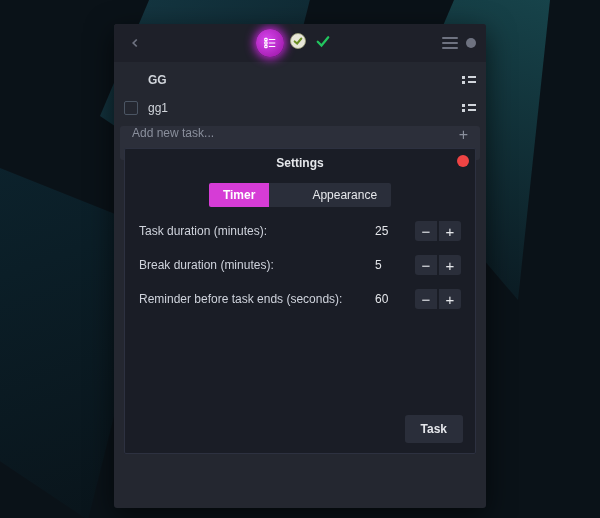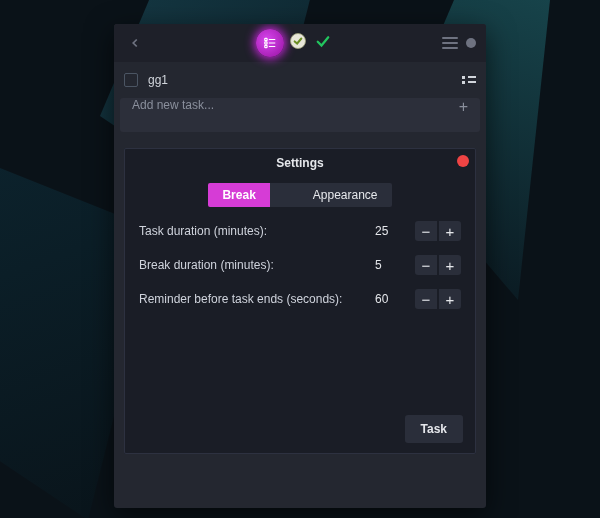--- a/index.html
+++ b/index.html
@@ -245,39 +245,49 @@
       <div class="menu-icon">
           <span></span>
           <span></span>
           <span></span>
         </div>
       <div class="dot-icon"></div>
     </div>
   </div>
 
   <div class="task-list">
+    <div class="task-row group">
+      <div class="indent"></div>
+      <span class="task-label">GG</span>
+      <span class="mini-grid">
+          <span class="d"></span>
+          <span></span>
+          <span class="d"></span>
+          <span></span>
+        </span>
+    </div>
     <div class="task-row">
       <div class="checkbox"></div>
       <span class="task-label">gg1</span>
       <span class="mini-grid">
           <span class="d"></span>
           <span></span>
           <span class="d"></span>
           <span></span>
         </span>
     </div>
   </div>
 
   <div class="modal">
     <div class="modal-header">
       <span>Settings</span>
       <div class="modal-close-dot"></div>
     </div>
     <div class="tabbar">
-      <button class="tab active">Break</button>
+      <button class="tab active">Timer</button>
       <button class="tab">Appearance</button>
     </div>
     <div class="form-rows">
       <div class="form-row">
         <span class="form-label">Task duration (minutes):</span>
         <span class="form-value">25</span>
         <div class="stepper">
           <button class="step-btn">−</button>
           <button class="step-btn">+</button>
         </div>

